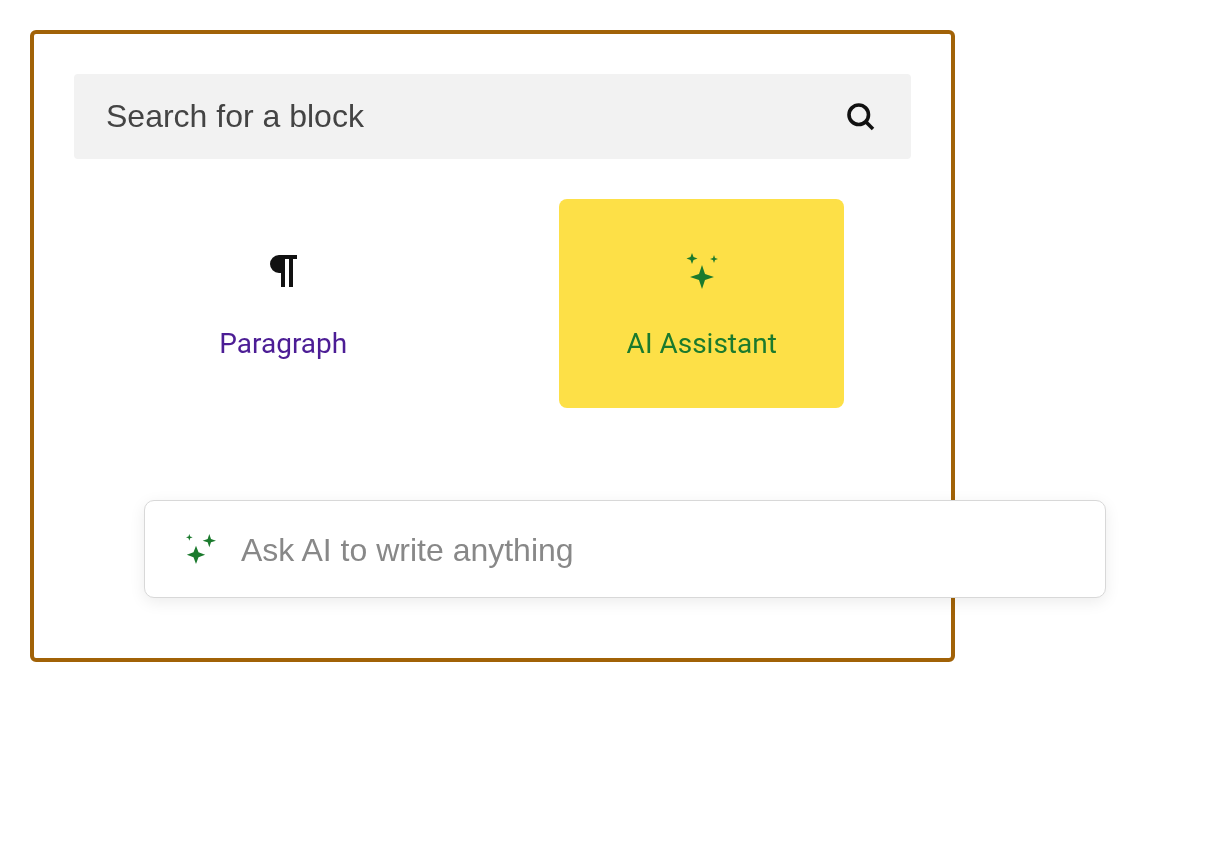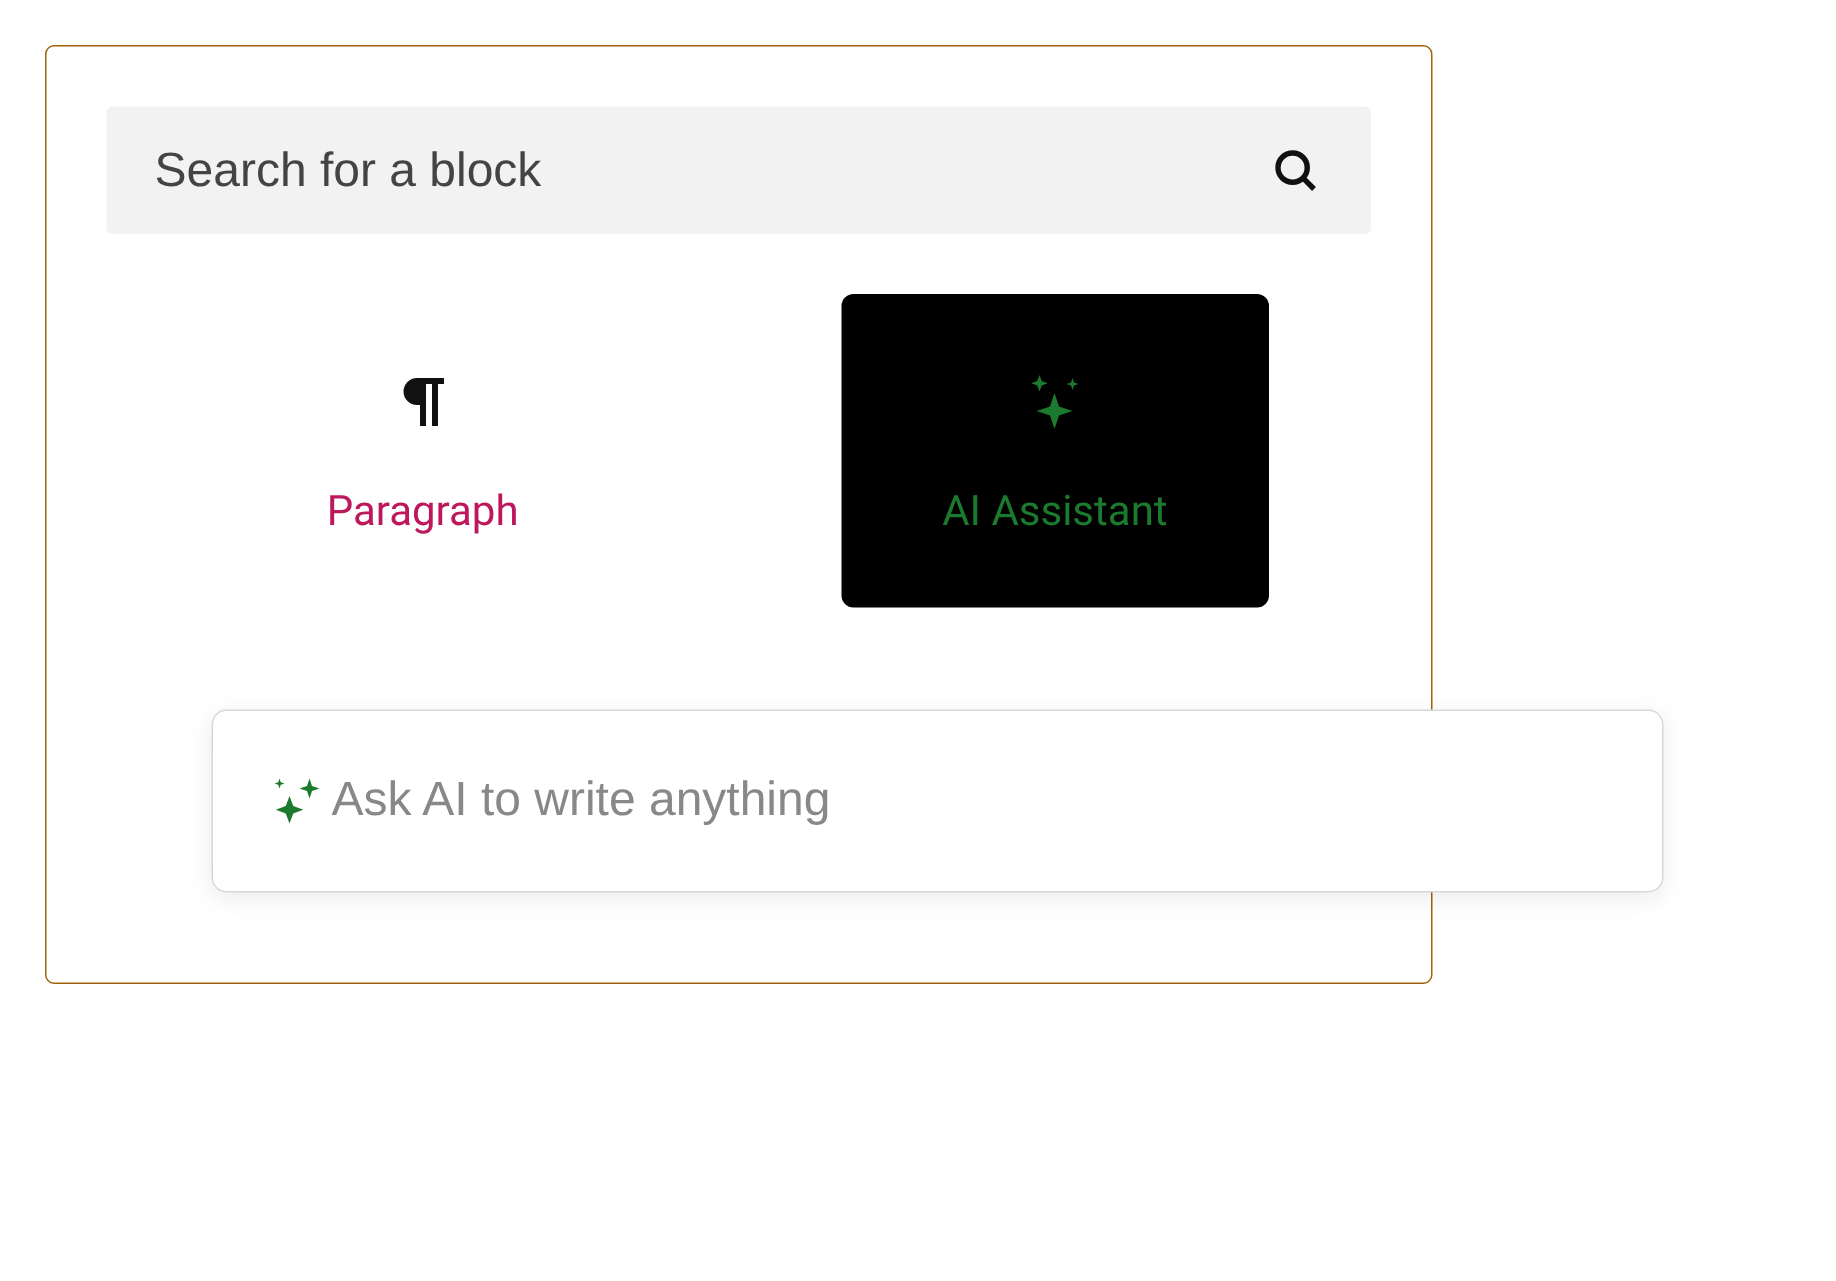--- a/index.html
+++ b/index.html
@@ -9,21 +9,21 @@
     }
     body {
       font-family: -apple-system, BlinkMacSystemFont, "Segoe UI", Roboto, Helvetica, Arial, sans-serif;
       background: #ffffff;
       width: 1224px;
       height: 854px;
       padding: 30px;
     }
     .block-inserter {
       width: 925px;
-      border: 1px solid #a16207;
+      border: 4px solid #a16207;
       border-radius: 6px;
       padding: 40px;
       position: relative;
       background: #ffffff;
     }
     .search-bar {
       display: flex;
       align-items: center;
       justify-content: space-between;
       background: #f2f2f2;
@@ -59,51 +59,51 @@
       max-width: 285px;
       display: flex;
       flex-direction: column;
       align-items: center;
       justify-content: center;
       padding: 48px 20px;
       border-radius: 8px;
       cursor: pointer;
     }
     .block-item.selected {
-      background: #000000;
+      background: #fde047;
     }
     .block-icon {
       width: 48px;
       height: 48px;
       display: flex;
       align-items: center;
       justify-content: center;
       margin-bottom: 32px;
     }
     .block-label {
       font-size: 28px;
-      color: #be185d;
+      color: #4c1d95;
       text-align: center;
     }
     .block-item.selected .block-label {
       color: #1b7a2d;
     }
     .ai-prompt-bar {
       position: absolute;
       left: 110px;
       right: -155px;
       bottom: 60px;
       background: #ffffff;
       border: 1px solid #d8d8d8;
       border-radius: 10px;
       box-shadow: 0 4px 16px rgba(0,0,0,0.08);
-      padding: 40px 36px;
+      padding: 28px 36px;
       display: flex;
-      align-items: flex-start;
-      gap: 3px;
+      align-items: flex-end;
+      gap: 20px;
     }
     .ai-prompt-icon {
       width: 40px;
       height: 40px;
       flex-shrink: 0;
     }
     .ai-prompt-input {
       flex: 1;
       border: none;
       background: transparent;

